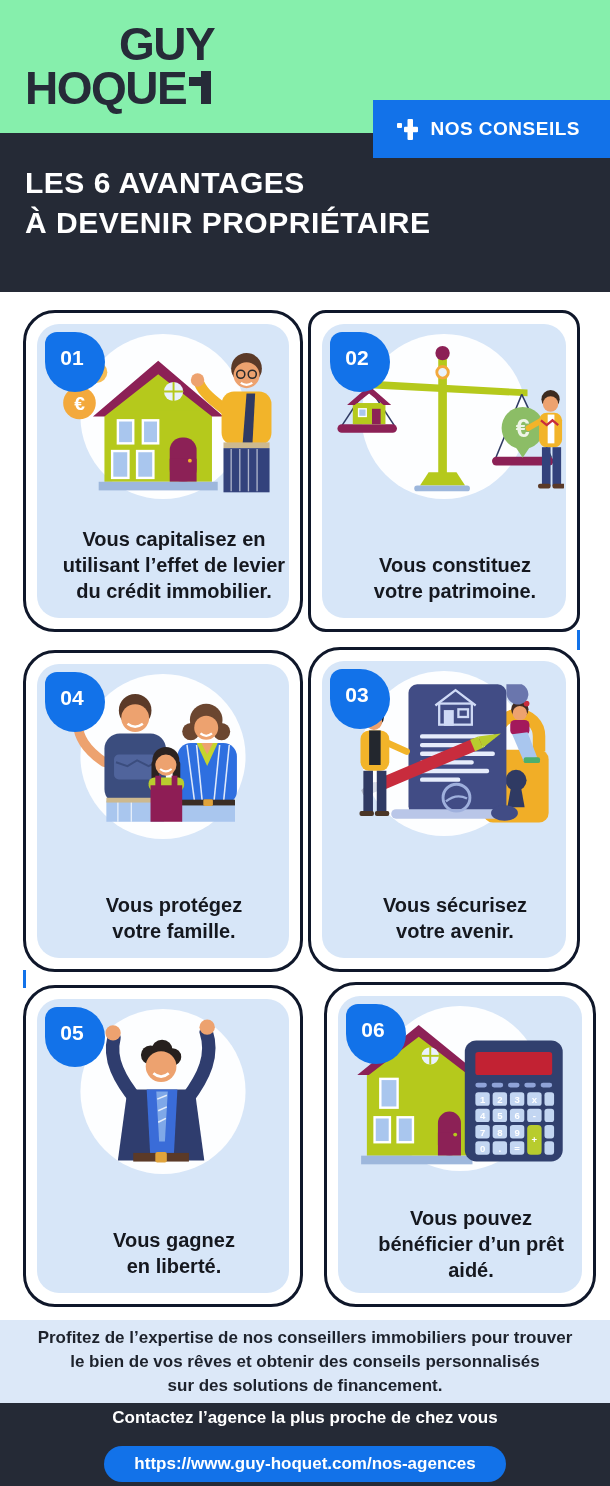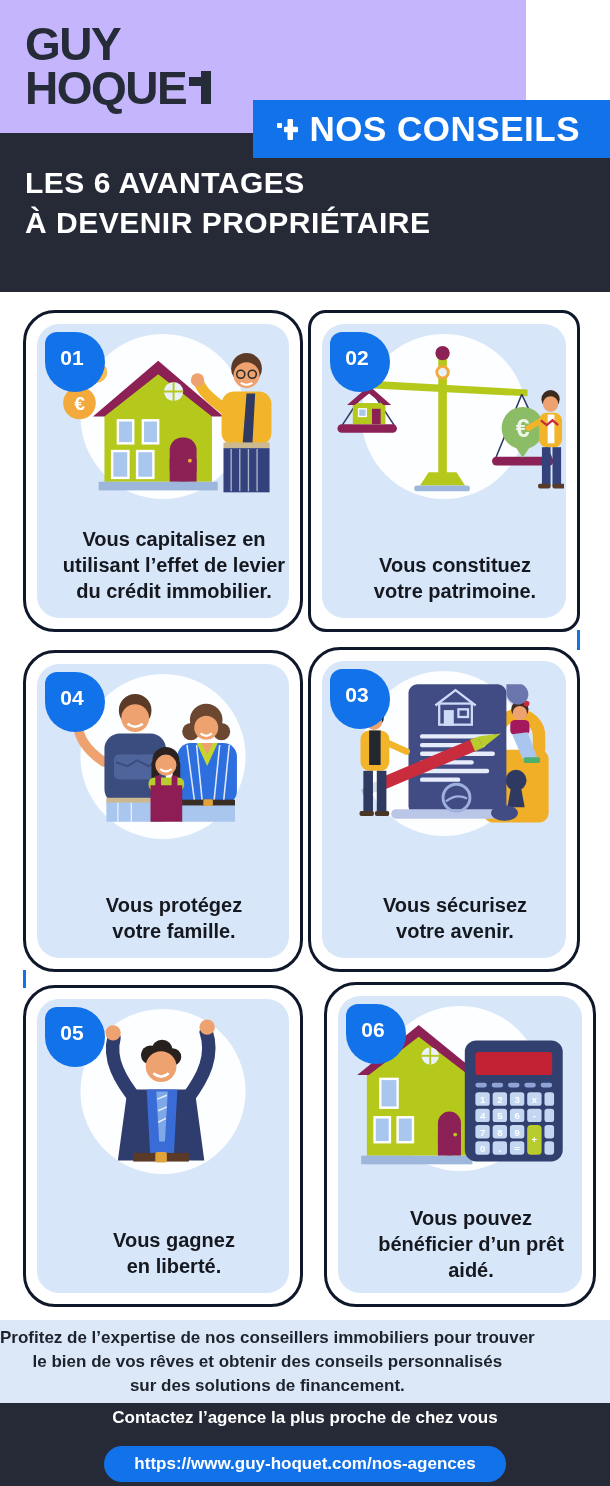--- a/index.html
+++ b/index.html
@@ -1,30 +1,30 @@
 <!DOCTYPE html>
 <html><head>
 <meta charset="utf-8">
 <style>
   * { margin:0; padding:0; box-sizing:border-box; }
   html,body { background:#ffffff; }
   body { font-family:"Liberation Sans", sans-serif; }
   .page { position:relative; width:610px; height:1486px; background:#ffffff; overflow:hidden; }
 
   
-  .header { position:absolute; top:0; left:0; width:526px; height:133px; background:#c4b5fd; }
+  .header { position:absolute; top:0; left:0; width:610px; height:133px; background:#86efac;text-align:right; }
   .logo { position:absolute; top:22px; left:25px; color:#262b38; font-weight:700;
           font-size:46px; line-height:44px; letter-spacing:-1.5px; }
   .logo-t { display:inline-block; position:relative; width:25px; height:33px; margin-left:3px; }
   .logo-t .t-stem { position:absolute; right:3px; top:0; width:10px; height:33px; background:#262b38; }
   .logo-t .t-bar  { position:absolute; left:0; top:6px; width:18px; height:9px; background:#262b38; }
 
   .conseils-badge { position:absolute; top:100px; right:0; height:58px; background:#1272e9;
                     display:flex; align-items:center; gap:12px; padding:0 30px 0 24px; z-index:5; }
-  .conseils-badge span { color:#ffffff; font-size:35px; font-weight:700; letter-spacing:0.5px; }
+  .conseils-badge span { color:#ffffff; font-size:19px; font-weight:700; letter-spacing:0.5px; }
 
   
   .banner { position:absolute; top:133px; left:0; width:610px; height:159px; background:#252a36; }
   .banner h1 { position:absolute; left:25px; top:30px; color:#ffffff; font-size:30px;
                line-height:40px; font-weight:700; letter-spacing:0.5px; white-space:pre-line; }
 
   
   .cards { position:absolute; top:292px; left:0; width:610px; height:1028px; background:#ffffff; }
   .card { position:absolute; background:#ffffff; border:3px solid #0f172a; border-radius:32px; padding:11px; }
   .card.c1 { left:23px;  top:18px;  width:280px; height:322px; }
@@ -45,21 +45,21 @@
   .caption { position:absolute; bottom:14px; left:0; width:100%; text-align:center; z-index:2;
              color:#15181f; font-size:20px; line-height:26px; font-weight:700; white-space:pre-line;margin-left:11px; }
   .card.c6 .caption { bottom:10px; }
 
   .connector { position:absolute; width:3px; background:#1272e9; }
   .connector.right { left:577px; top:338px; height:20px; }
   .connector.left  { left:23px;  top:678px; height:18px; }
 
   
   .outro { position:absolute; top:1320px; left:0; width:610px; height:83px; background:#dce8f8;
-           display:flex; align-items:center; }
+           display:flex; align-items:center; justify-content:center; }
   .outro p { text-align:center; color:#1d222c; font-size:17px; line-height:24px; font-weight:700; white-space:pre-line; }
 
   .footer { position:absolute; top:1403px; left:0; width:610px; height:83px; background:#252a36;
             display:flex; flex-direction:column; align-items:center; justify-content:center; gap:18px; }
   .footer .contact { color:#ffffff; font-size:17px; font-weight:700; }
   .pill { display:inline-block; background:#1272e9; color:#ffffff; font-size:17px; font-weight:700;
           padding:8px 30px; border-radius:22px; text-decoration:none; }
 </style>
 </head>
 <body>

